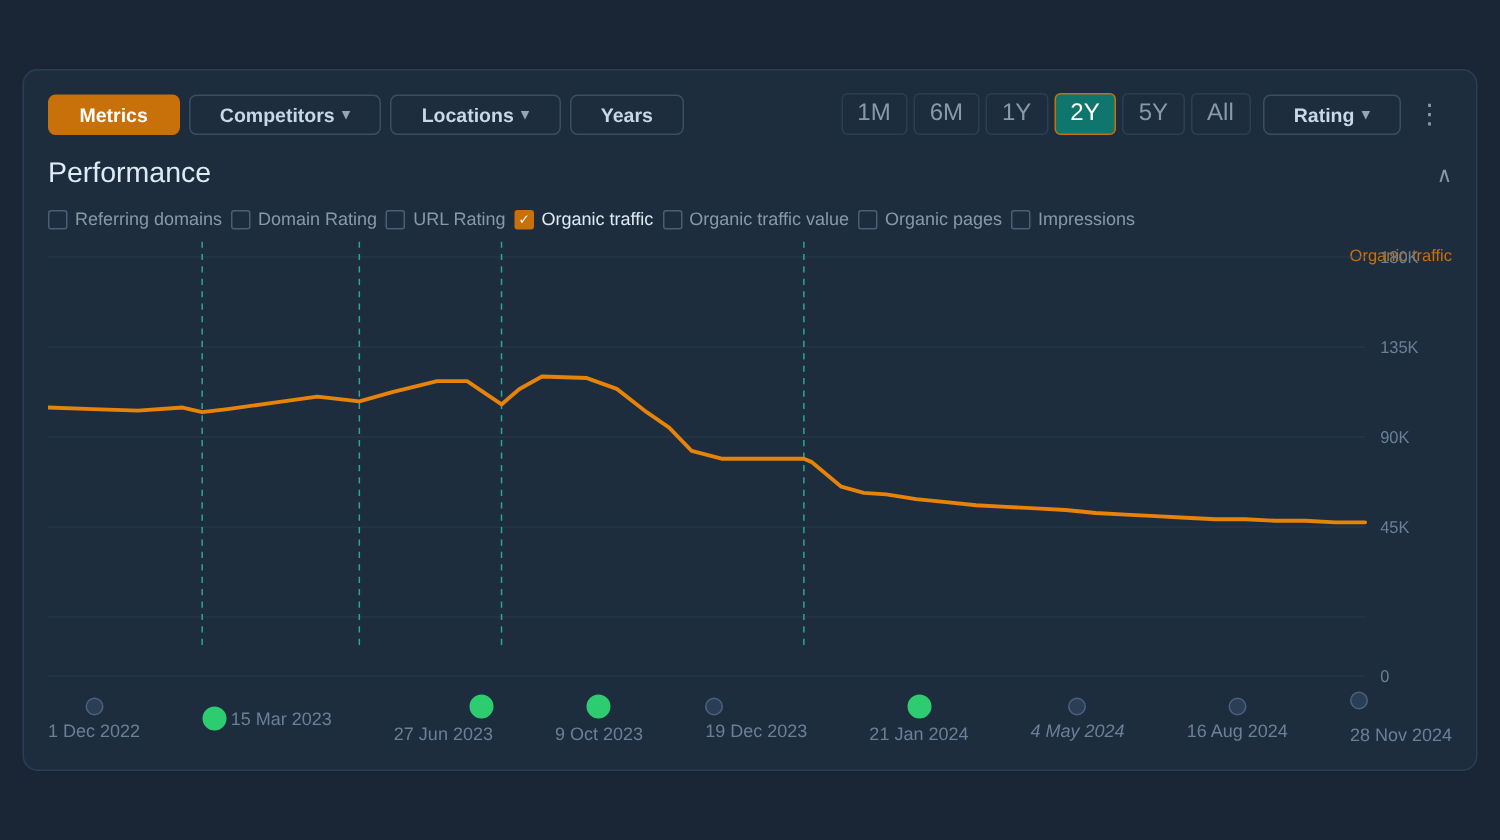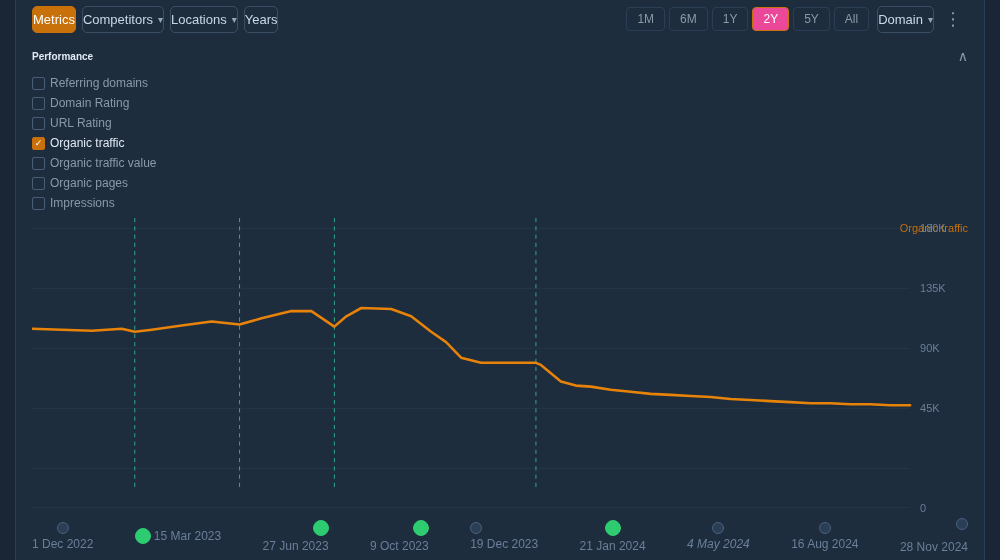--- a/index.html
+++ b/index.html
@@ -30,26 +30,27 @@
     .toolbar-left {
       display: flex;
       gap: 6px;
       align-items: center;
     }
     .btn {
       background: transparent;
       border: 1px solid #3a4f66;
       color: #c8d8e8;
       border-radius: 5px;
-      padding: 5px 0;
+      padding: 5px 20px;
       font-size: 13px;
       cursor: pointer;
       display: flex;
       align-items: center;
       gap: 5px;
+      font-weight: bold;
     }
     .btn.active {
       background: #c8700a;
       border-color: #c8700a;
       color: #fff;
     }
     .btn .chevron {
       font-size: 10px;
       opacity: 0.7;
     }
@@ -57,60 +58,59 @@
       display: flex;
       align-items: center;
       gap: 4px;
     }
     .time-btn {
       background: transparent;
       border: 1px solid #2a3f55;
       color: #8899aa;
       border-radius: 4px;
       padding: 4px 10px;
-      font-size: 12px;
+      font-size: 16px;
       cursor: pointer;
     }
     .time-btn.active {
-      background: #ec4899;
+      background: #0f766e;
       border-color: #c8700a;
       color: #fff;
     }
     .more-btn {
       background: transparent;
       border: none;
       color: #8899aa;
       font-size: 18px;
       cursor: pointer;
       padding: 4px 6px;
     }
     
     .performance-header {
       display: flex;
       align-items: center;
       justify-content: space-between;
       margin-bottom: 12px;
     }
     .performance-title {
-      font-size: 10px;
-      font-weight: 700;
+      font-size: 19px;
+      font-weight: 400;
       color: #e0eaf4;
     }
     .collapse-icon {
       color: #8899aa;
       font-size: 14px;
       cursor: pointer;
     }
     
     .metrics-row {
       display: flex;
       flex-wrap: wrap;
       gap: 6px 6px;
       margin-bottom: 8px;
-      flex-direction: column;
     }
     .metric-item {
       display: flex;
       align-items: center;
       gap: 5px;
       font-size: 12px;
       color: #8899aa;
       cursor: pointer;
     }
     .metric-item.active {
@@ -200,21 +200,21 @@
       <button class="btn">Years</button>
     </div>
     <div class="toolbar-right">
       <button class="time-btn">1M</button>
       <button class="time-btn">6M</button>
       <button class="time-btn">1Y</button>
       <button class="time-btn active">2Y</button>
       <button class="time-btn">5Y</button>
       <button class="time-btn">All</button>
       <button class="btn" style="margin-left:4px;">
-        <span>Domain</span>
+        <span>Rating</span>
         <span class="chevron">▾</span>
       </button>
       <button class="more-btn">⋮</button>
     </div>
   </div>
 
   <div>
     <div class="performance-header">
       <span class="performance-title">Performance</span>
       <span class="collapse-icon">∧</span>
@@ -333,39 +333,39 @@
         <span class="x-label">1 Dec 2022</span>
       </div>
       <div style="display:flex;flex-direction:row;align-items:center;gap:3px;">
         <div class="timeline-dot active"></div>
         <span class="x-label">15 Mar 2023</span>
       </div>
       <div style="display:flex;flex-direction:column;align-items:flex-end;gap:3px;">
         <div class="timeline-dot active"></div>
         <span class="x-label">27 Jun 2023</span>
       </div>
-      <div style="display:flex;flex-direction:column;align-items:flex-end;gap:3px;">
+      <div style="display:flex;flex-direction:column;align-items:center;gap:3px;">
         <div class="timeline-dot active"></div>
         <span class="x-label">9 Oct 2023</span>
       </div>
       <div style="display:flex;flex-direction:column;gap:3px;">
         <div class="timeline-dot small"></div>
         <span class="x-label">19 Dec 2023</span>
       </div>
       <div style="display:flex;flex-direction:column;align-items:center;gap:3px;">
         <div class="timeline-dot active"></div>
         <span class="x-label">21 Jan 2024</span>
       </div>
       <div style="display:flex;flex-direction:column;align-items:center;gap:3px;font-style:italic;">
         <div class="timeline-dot small"></div>
         <span class="x-label">4 May 2024</span>
       </div>
       <div style="display:flex;flex-direction:column;align-items:center;gap:3px;">
         <div class="timeline-dot small"></div>
         <span class="x-label">16 Aug 2024</span>
       </div>
-      <div style="display:flex;flex-direction:column;align-items:flex-end;gap:10px;">
+      <div style="display:flex;flex-direction:column;align-items:flex-start;gap:10px;">
         <div class="timeline-dot small"></div>
         <span class="x-label">28 Nov 2024</span>
       </div>
     </div>
   </div>
 </div>
 
 </body></html>

